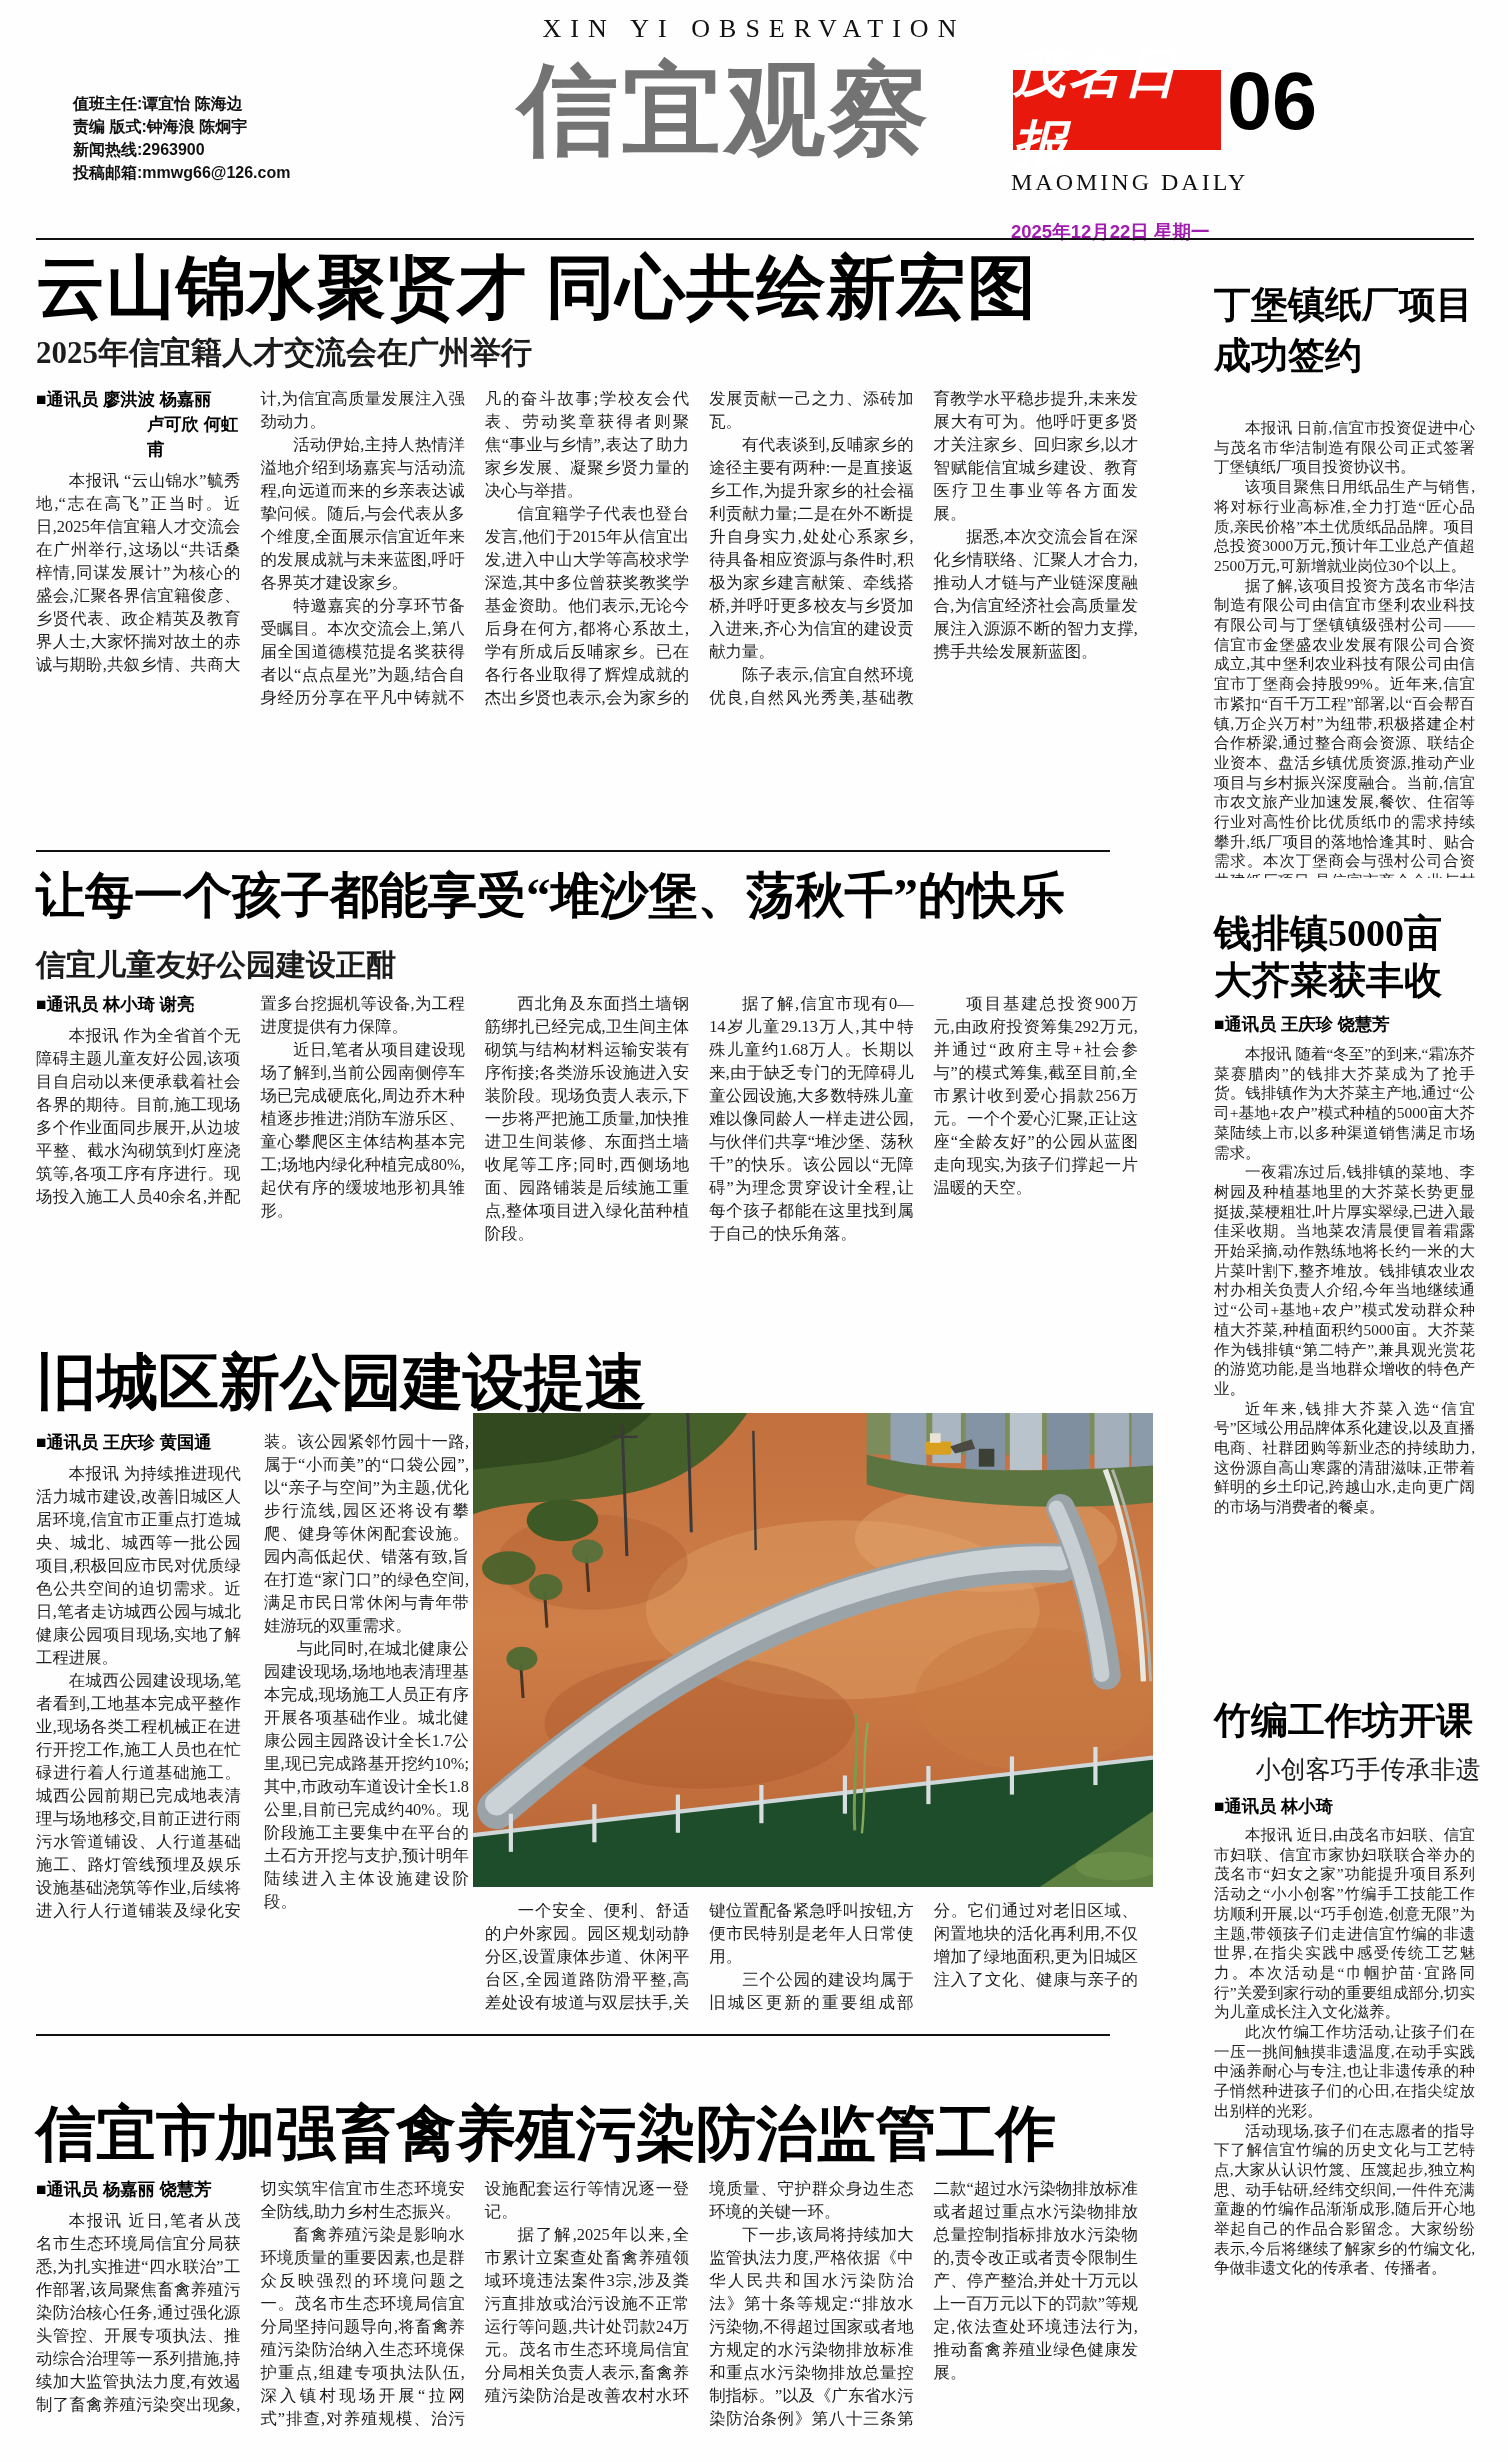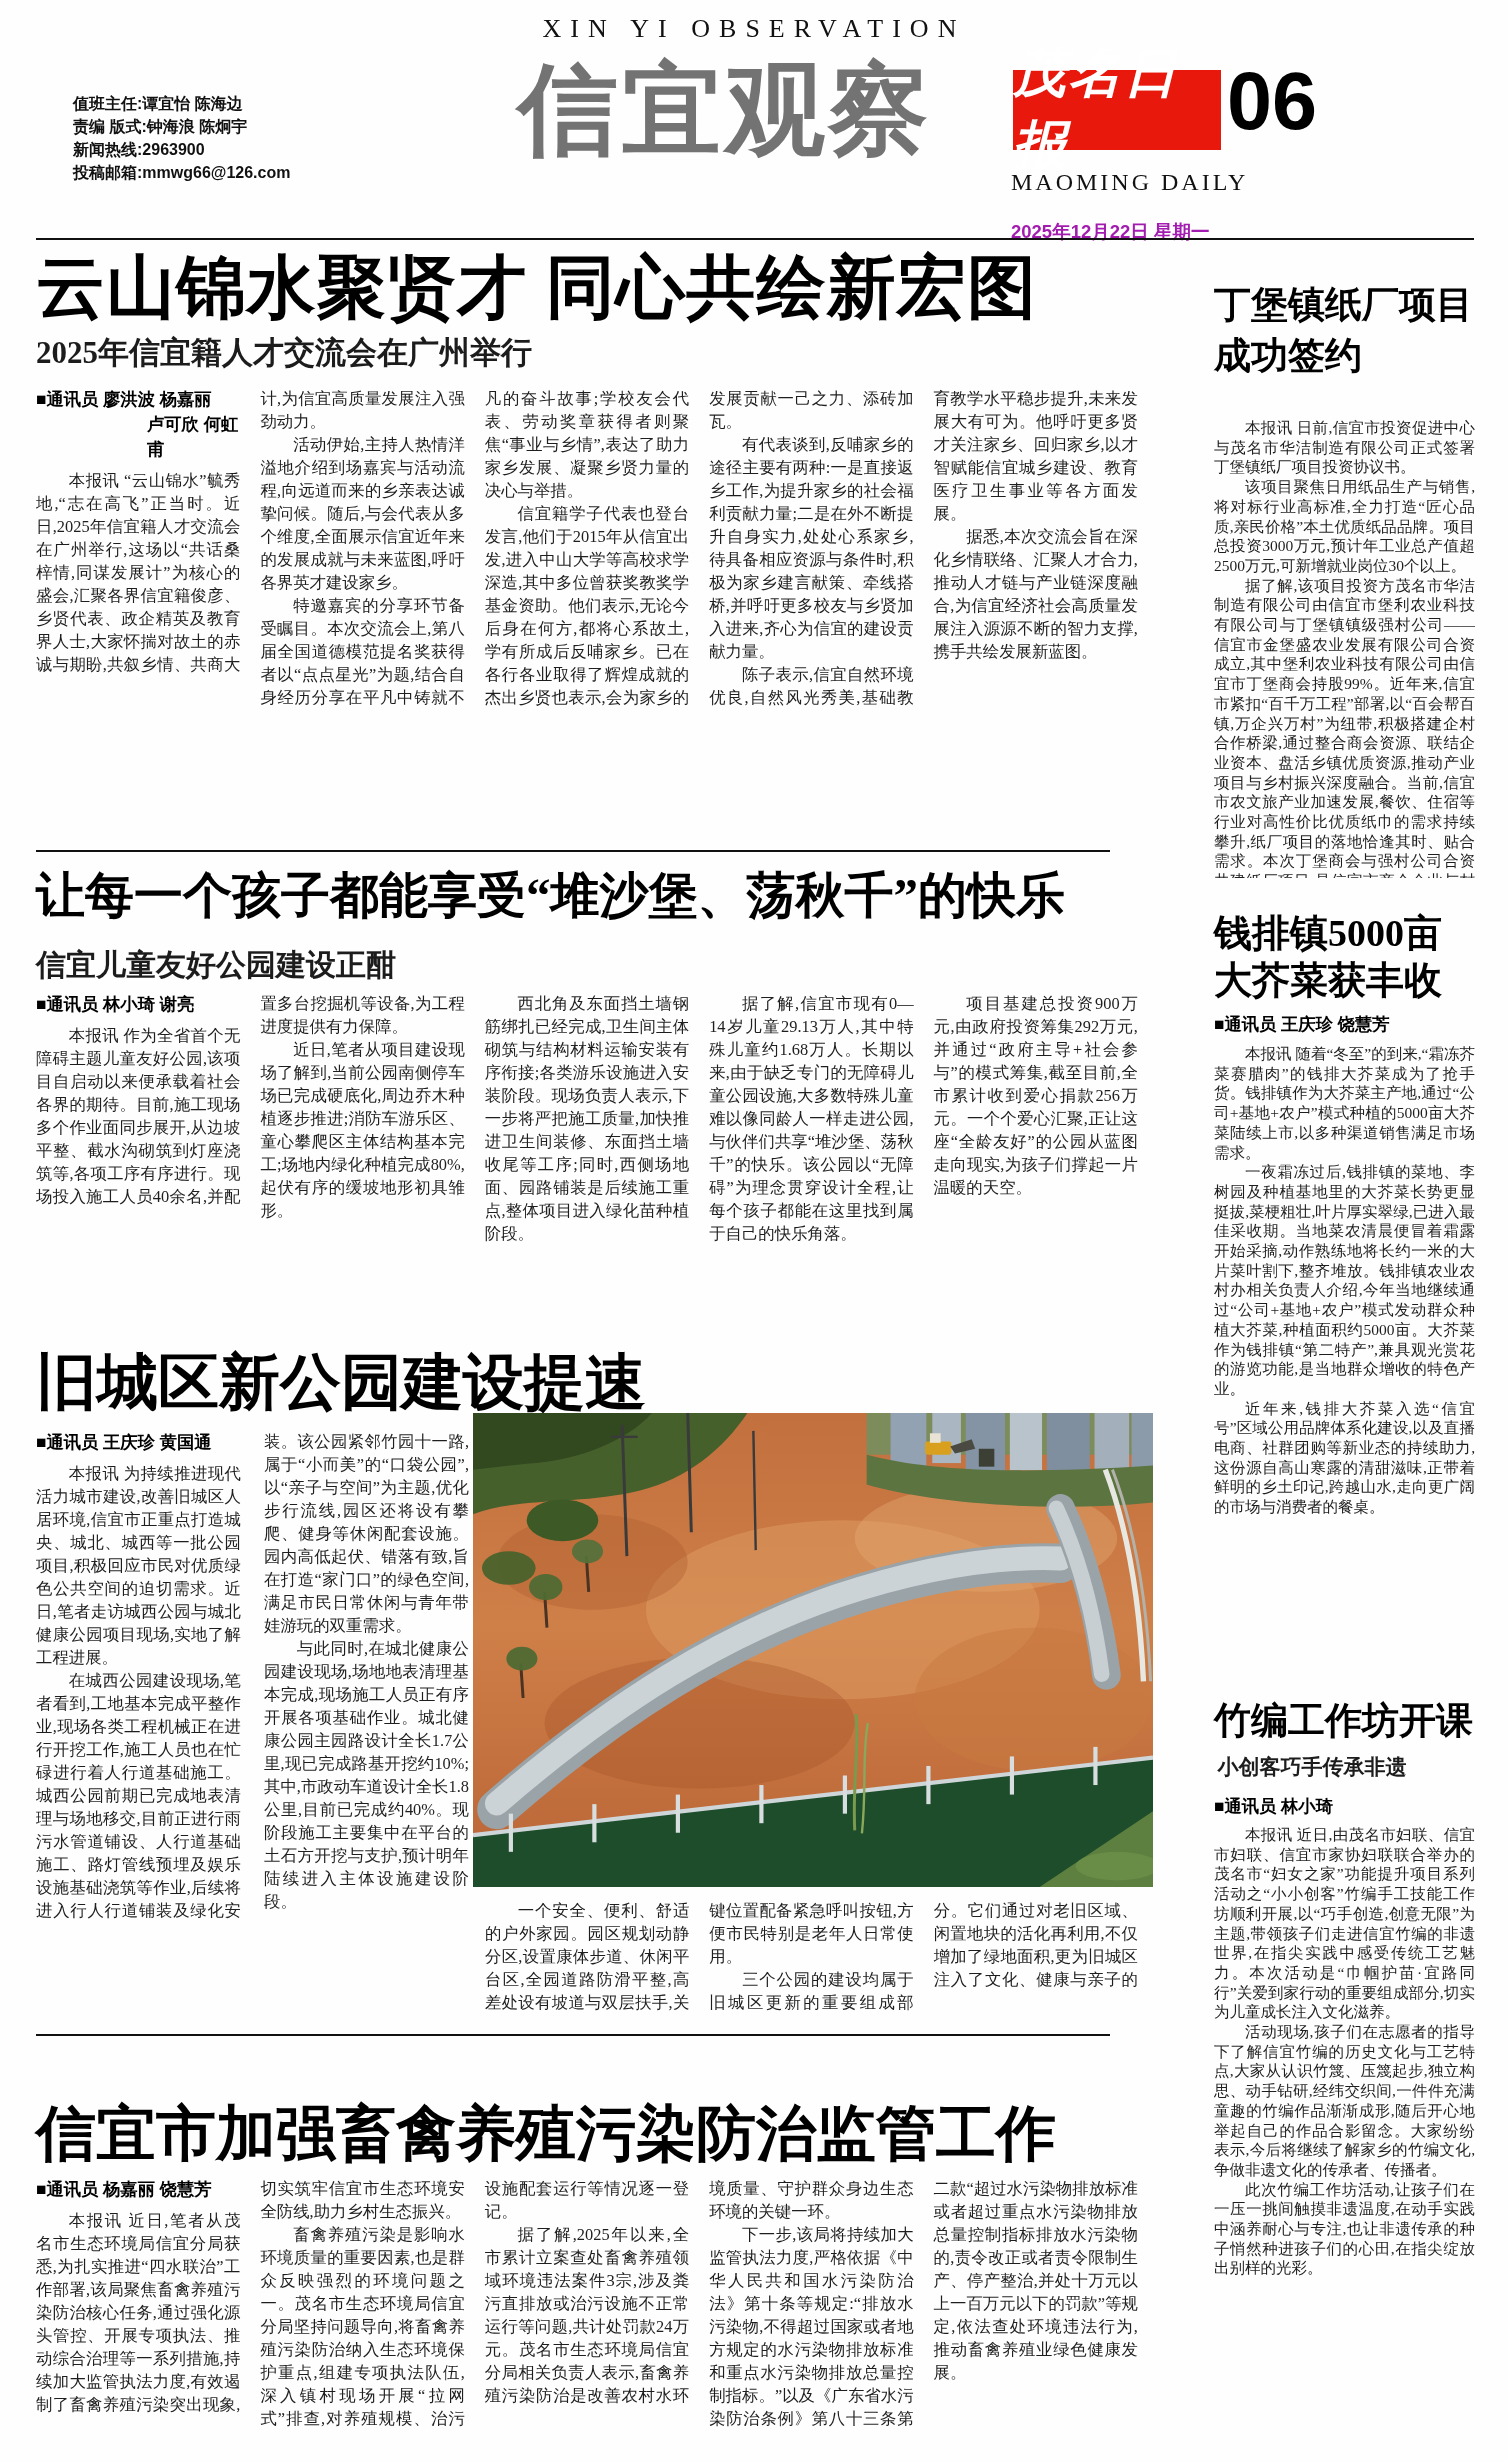--- a/index.html
+++ b/index.html
@@ -48,21 +48,21 @@
   .rule2{left:36px;top:2034px;width:1074px;}
   .s4-head{left:36px;top:2094px;width:1087px;font-size:60px;}
   .s4-body{left:36px;top:2177px;width:1102px;height:261px;column-count:5;column-gap:20px;}
   
   .r1-head{left:1214px;top:279px;width:263px;font-size:37px;line-height:51px;}
   .r1-body{left:1214px;top:418px;width:261px;height:460px;}
   .r2-head{left:1214px;top:910px;width:263px;font-size:38px;line-height:47px;}
   .r2-byline{left:1214px;top:1012px;width:263px;}
   .r2-body{left:1214px;top:1044px;width:261px;height:621px;}
   .r3-head{left:1214px;top:1701px;width:263px;font-size:37px;line-height:1.1;}
-  .r3-sub{left:1214px;top:1753px;width:263px;font-size:21px;font-weight:700;text-align:left;padding-left:3.6px;}
+  .r3-sub{left:1214px;top:1753px;width:263px;font-size:25px;font-weight:400;text-align:right;padding-left:3.6px;}
   .r3-byline{left:1214px;top:1794px;width:263px;}
   .r3-body{left:1214px;top:1825px;width:261px;height:614px;}
 </style>
 </head>
 <body>
 
 <div class="abs obs-en">XIN YI OBSERVATION</div>
 
 <div class="abs masthead">
   <div>值班主任:谭宜怡 陈海边</div>
@@ -226,16 +226,16 @@
   <p>本报讯 随着“冬至”的到来,“霜冻芥菜赛腊肉”的钱排大芥菜成为了抢手货。钱排镇作为大芥菜主产地,通过“公司+基地+农户”模式种植的5000亩大芥菜陆续上市,以多种渠道销售满足市场需求。</p>
   <p>一夜霜冻过后,钱排镇的菜地、李树园及种植基地里的大芥菜长势更显挺拔,菜梗粗壮,叶片厚实翠绿,已进入最佳采收期。当地菜农清晨便冒着霜露开始采摘,动作熟练地将长约一米的大片菜叶割下,整齐堆放。钱排镇农业农村办相关负责人介绍,今年当地继续通过“公司+基地+农户”模式发动群众种植大芥菜,种植面积约5000亩。大芥菜作为钱排镇“第二特产”,兼具观光赏花的游览功能,是当地群众增收的特色产业。</p>
   <p>近年来,钱排大芥菜入选“信宜号”区域公用品牌体系化建设,以及直播电商、社群团购等新业态的持续助力,这份源自高山寒露的清甜滋味,正带着鲜明的乡土印记,跨越山水,走向更广阔的市场与消费者的餐桌。</p>
 </div>
 
 <div class="abs headline r3-head">竹编工作坊开课</div>
 <div class="abs r3-sub">小创客巧手传承非遗</div>
 <div class="abs byline r3-byline">■通讯员 林小琦</div>
 <div class="abs rail-txt r3-body">
   <p>本报讯 近日,由茂名市妇联、信宜市妇联、信宜市家协妇联联合举办的茂名市“妇女之家”功能提升项目系列活动之“小小创客”竹编手工技能工作坊顺利开展,以“巧手创造,创意无限”为主题,带领孩子们走进信宜竹编的非遗世界,在指尖实践中感受传统工艺魅力。本次活动是“巾帼护苗·宜路同行”关爱到家行动的重要组成部分,切实为儿童成长注入文化滋养。</p>
+  <p>此次竹编工作坊活动,让孩子们在一压一挑间触摸非遗温度,在动手实践中涵养耐心与专注,也让非遗传承的种子悄然种进孩子们的心田,在指尖绽放出别样的光彩。</p>
   <p>活动现场,孩子们在志愿者的指导下了解信宜竹编的历史文化与工艺特点,大家从认识竹篾、压篾起步,独立构思、动手钻研,经纬交织间,一件件充满童趣的竹编作品渐渐成形,随后开心地举起自己的作品合影留念。大家纷纷表示,今后将继续了解家乡的竹编文化,争做非遗文化的传承者、传播者。</p>
-  <p>此次竹编工作坊活动,让孩子们在一压一挑间触摸非遗温度,在动手实践中涵养耐心与专注,也让非遗传承的种子悄然种进孩子们的心田,在指尖绽放出别样的光彩。</p>
 </div>
 
 
 </body></html>

